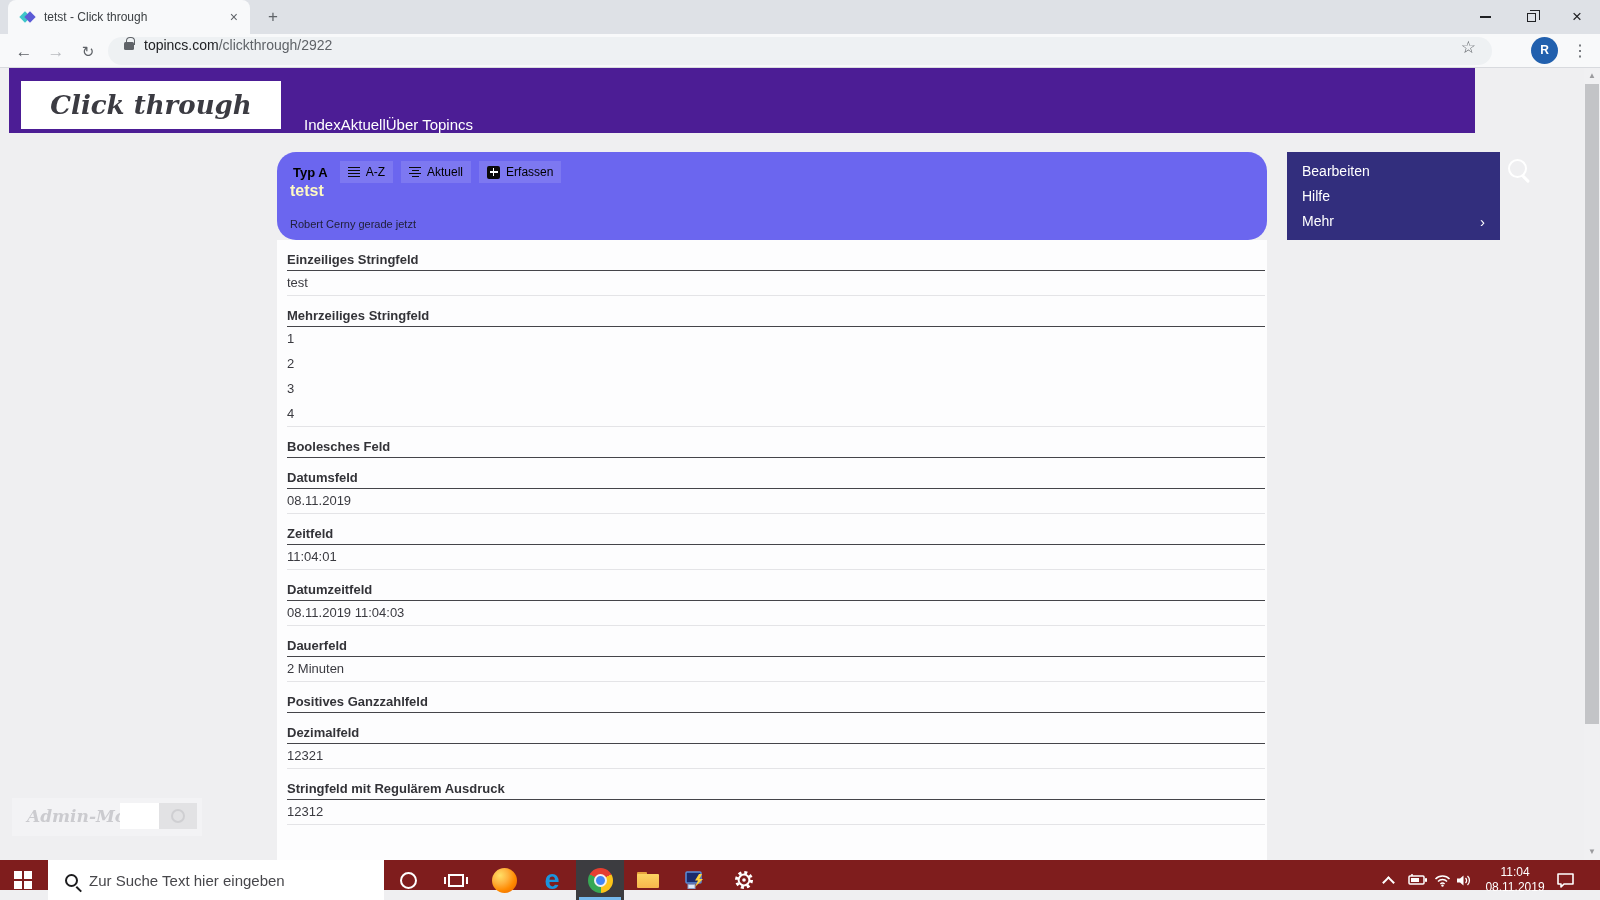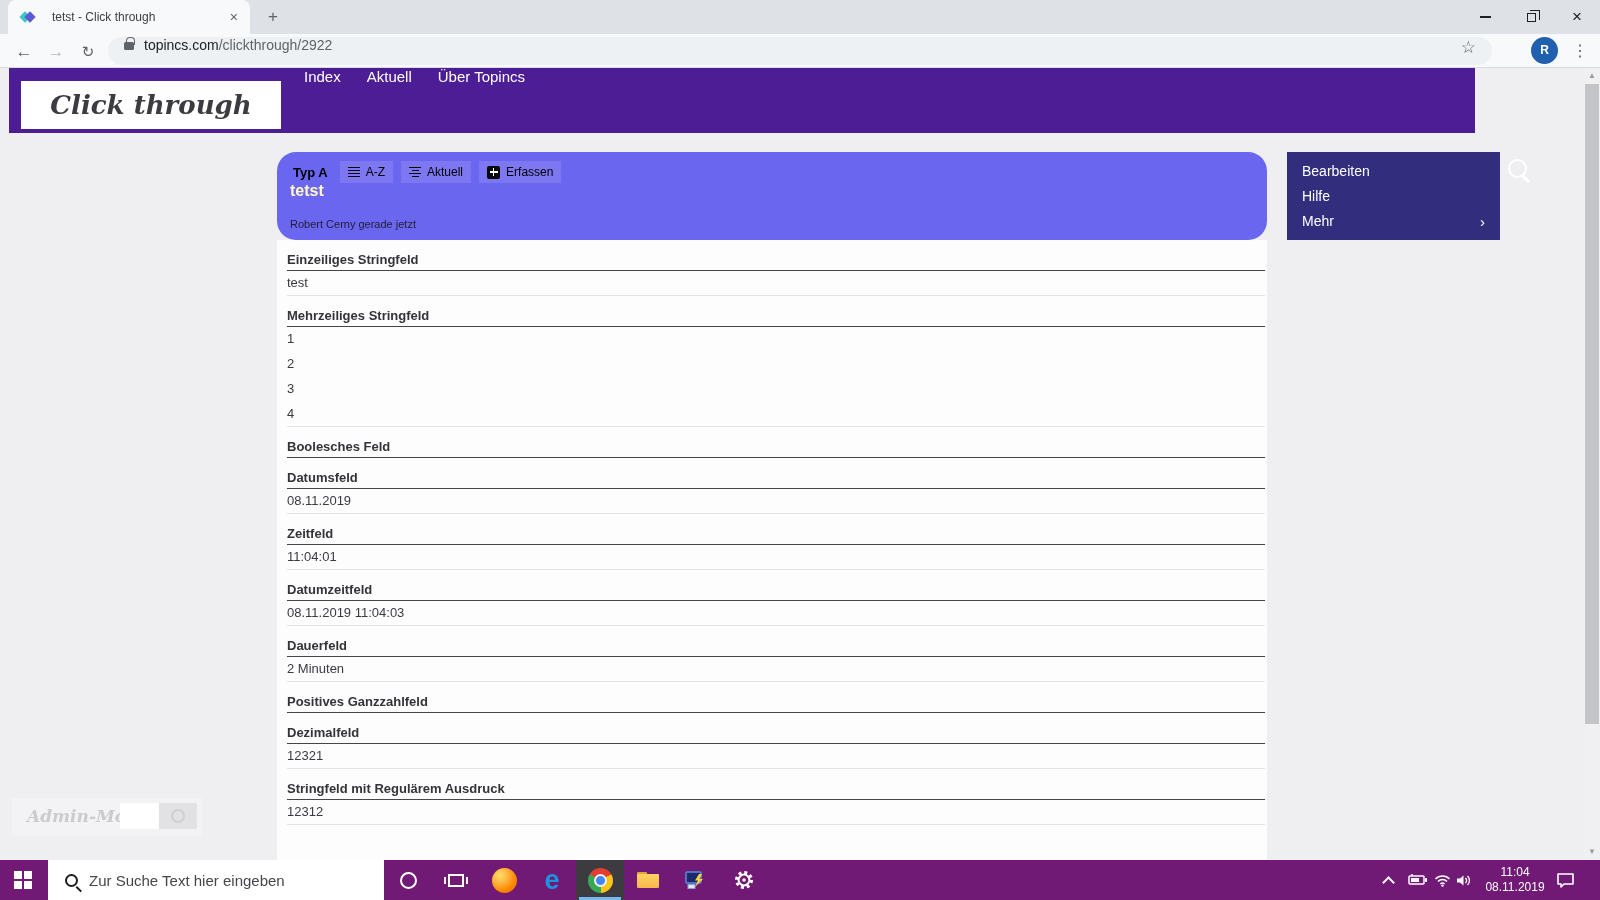--- a/index.html
+++ b/index.html
@@ -7,21 +7,21 @@
   body { font-family:"Liberation Sans", sans-serif; background:#efeff1; position:relative; }
 
   
   .titlebar { position:absolute; left:0; top:0; width:1600px; height:34px; background:#dee1e6; }
   .tab { position:absolute; left:8px; top:0; width:242px; height:34px; background:#f8f9fa;
          border-radius:8px 8px 0 0; display:flex; align-items:center; padding:0 8px 0 12px; }
   .favicon { width:16px; height:16px; position:relative; flex:0 0 16px; }
   .favicon i { position:absolute; width:8px; height:8px; transform:rotate(45deg); }
   .favicon i.a { left:1px; top:4px; background:#3ec6c9; }
   .favicon i.b { left:6px; top:4px; background:#5c5bd6; }
-  .tab-title { font-size:12px; color:#3c4043; margin-left:16px; flex:1; white-space:nowrap; overflow:hidden; }
+  .tab-title { font-size:12px; color:#3c4043; margin-left:8px; flex:1; white-space:nowrap; overflow:hidden; }
   .tab-close { font-size:14px; color:#5f6368; padding:0 4px; cursor:default; }
   .newtab { position:absolute; left:260px; top:6px; width:26px; height:22px; color:#5f6368;
             font-size:17px; text-align:center; line-height:21px; }
   .wincontrols { position:absolute; right:0; top:0; height:34px; display:flex; }
   .wc { width:46px; height:34px; display:flex; align-items:center; justify-content:center; }
   .wc-min i { width:11px; height:1.5px; background:#202124; display:block; }
   .wc-restore i { width:9px; height:9px; border:1.2px solid #202124; display:block; position:relative; }
   .wc-restore i:before { content:""; position:absolute; left:2px; top:-4px; width:9px; height:9px;
         border:1.2px solid #202124; border-left:none; border-bottom:none; }
   .wc-close { font-size:17px; color:#202124; }
@@ -49,21 +49,21 @@
                     text-align:center; line-height:16px; }
   .scrollbar .arr.up { top:0; } .scrollbar .arr.down { bottom:0; }
   .scrollbar .thumb { position:absolute; left:1px; top:16px; width:14px; height:640px; background:#c3c4c7; }
 
   
   .site-header { position:absolute; left:9px; top:68px; width:1466px; height:65px; background:#4c1d95; }
   .logo-box { position:absolute; left:12px; top:13px; width:260px; height:48px; background:#fff;
               display:flex; align-items:center; justify-content:center; }
   .logo-text { font-family:"DejaVu Serif", serif; font-style:italic; font-weight:bold;
                font-size:26px; color:#3b3b42; }
-  .site-nav { position:absolute; left:295px; top:0; height:65px; display:flex; align-items:flex-start; gap:26px; }
+  .site-nav { position:absolute; left:295px; top:0; height:65px; display:flex; align-items:flex-end; }
   .site-nav a { color:#fff; font-size:15px; text-decoration:none; }
   .user-btn { position:absolute; left:1285px; top:91px; width:184px; height:27px; background:#7c7c7f;
               color:#fff; font-size:13px; display:flex; align-items:center; justify-content:center; gap:9px;
               border-radius:2px; }
   .user-btn .dd { font-size:9px; }
   .hdr-search { position:absolute; left:1497px; top:89px; width:30px; height:30px; }
   .hdr-search:before { content:""; position:absolute; left:2px; top:2px; width:15px; height:15px;
                        border:2.5px solid #fff; border-radius:50%; }
   .hdr-search:after { content:""; position:absolute; left:17px; top:17px; width:10px; height:3px;
                       background:#fff; transform:rotate(45deg); transform-origin:0 0; border-radius:2px; }
@@ -105,21 +105,21 @@
   .admin-panel { position:absolute; left:12px; top:798px; width:190px; height:38px; background:#f3f3f5; }
   .admin-label { position:absolute; left:27px; top:806px; font-family:"DejaVu Serif", serif;
                  font-style:italic; font-weight:bold; font-size:17px; color:#cbcbcf; }
   .admin-toggle { position:absolute; left:120px; top:803px; width:77px; height:26px; display:flex; }
   .admin-toggle .off { width:50%; background:#fff; }
   .admin-toggle .on { width:50%; background:#e2e2e4; position:relative; }
   .admin-toggle .on:before { content:""; position:absolute; left:50%; top:50%; width:10px; height:10px;
         margin:-7px 0 0 -7px; border:2px solid #cfcfd2; border-radius:50%; }
 
   
-  .taskbar { position:absolute; left:0; top:860px; width:1600px; height:40px; background:#701a75; }
+  .taskbar { position:absolute; left:0; top:860px; width:1600px; height:30px; background:#7f1d1d; }
   .start { position:absolute; left:14px; top:11px; width:18px; height:18px; display:grid;
            grid-template-columns:8px 8px; grid-template-rows:8px 8px; gap:1.5px; }
   .start i { background:#fff; }
   .tb-search { position:absolute; left:48px; top:0; width:336px; height:40px; background:#fff;
                display:flex; align-items:center; }
   .tb-search .mag { width:13px; height:13px; border:2px solid #1c1c1e; border-radius:50%;
                     margin-left:17px; position:relative; flex:0 0 13px; }
   .tb-search .mag:after { content:""; position:absolute; left:10px; top:10px; width:7px; height:2px;
                     background:#1c1c1e; transform:rotate(45deg); transform-origin:0 0; }
   .tb-search input { border:none; outline:none; background:transparent; font-size:15px; color:#47474b;

